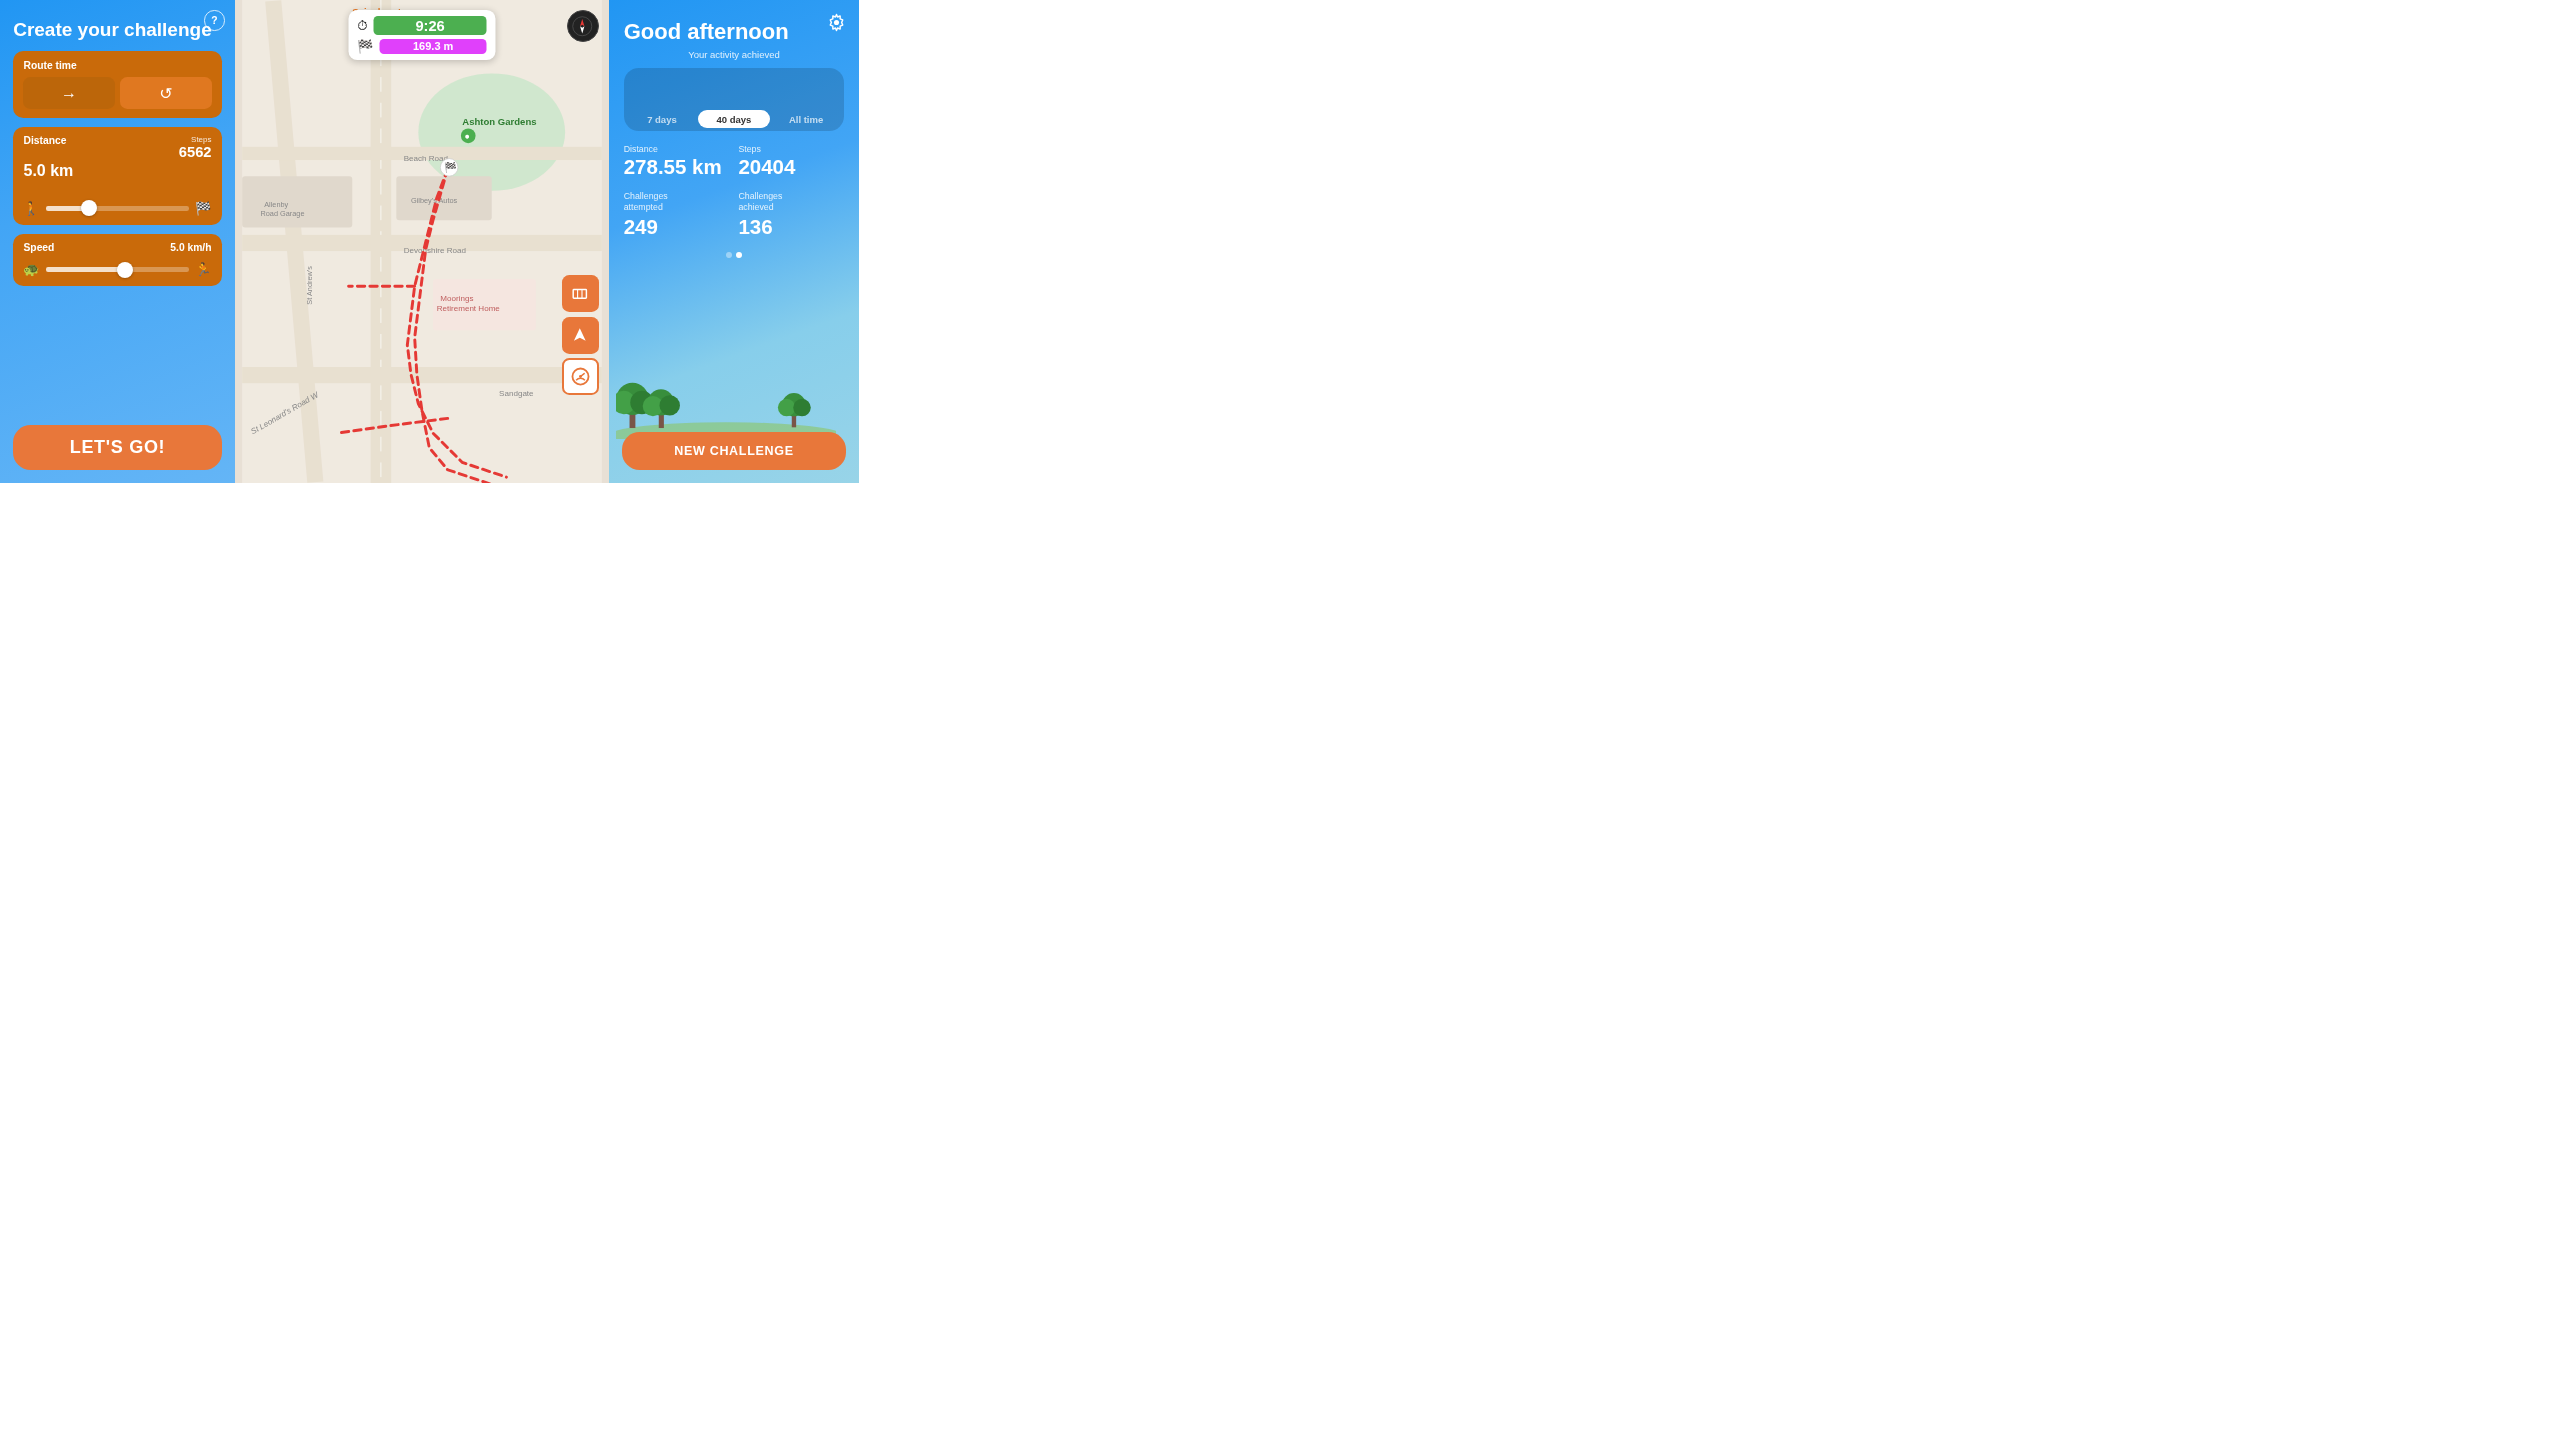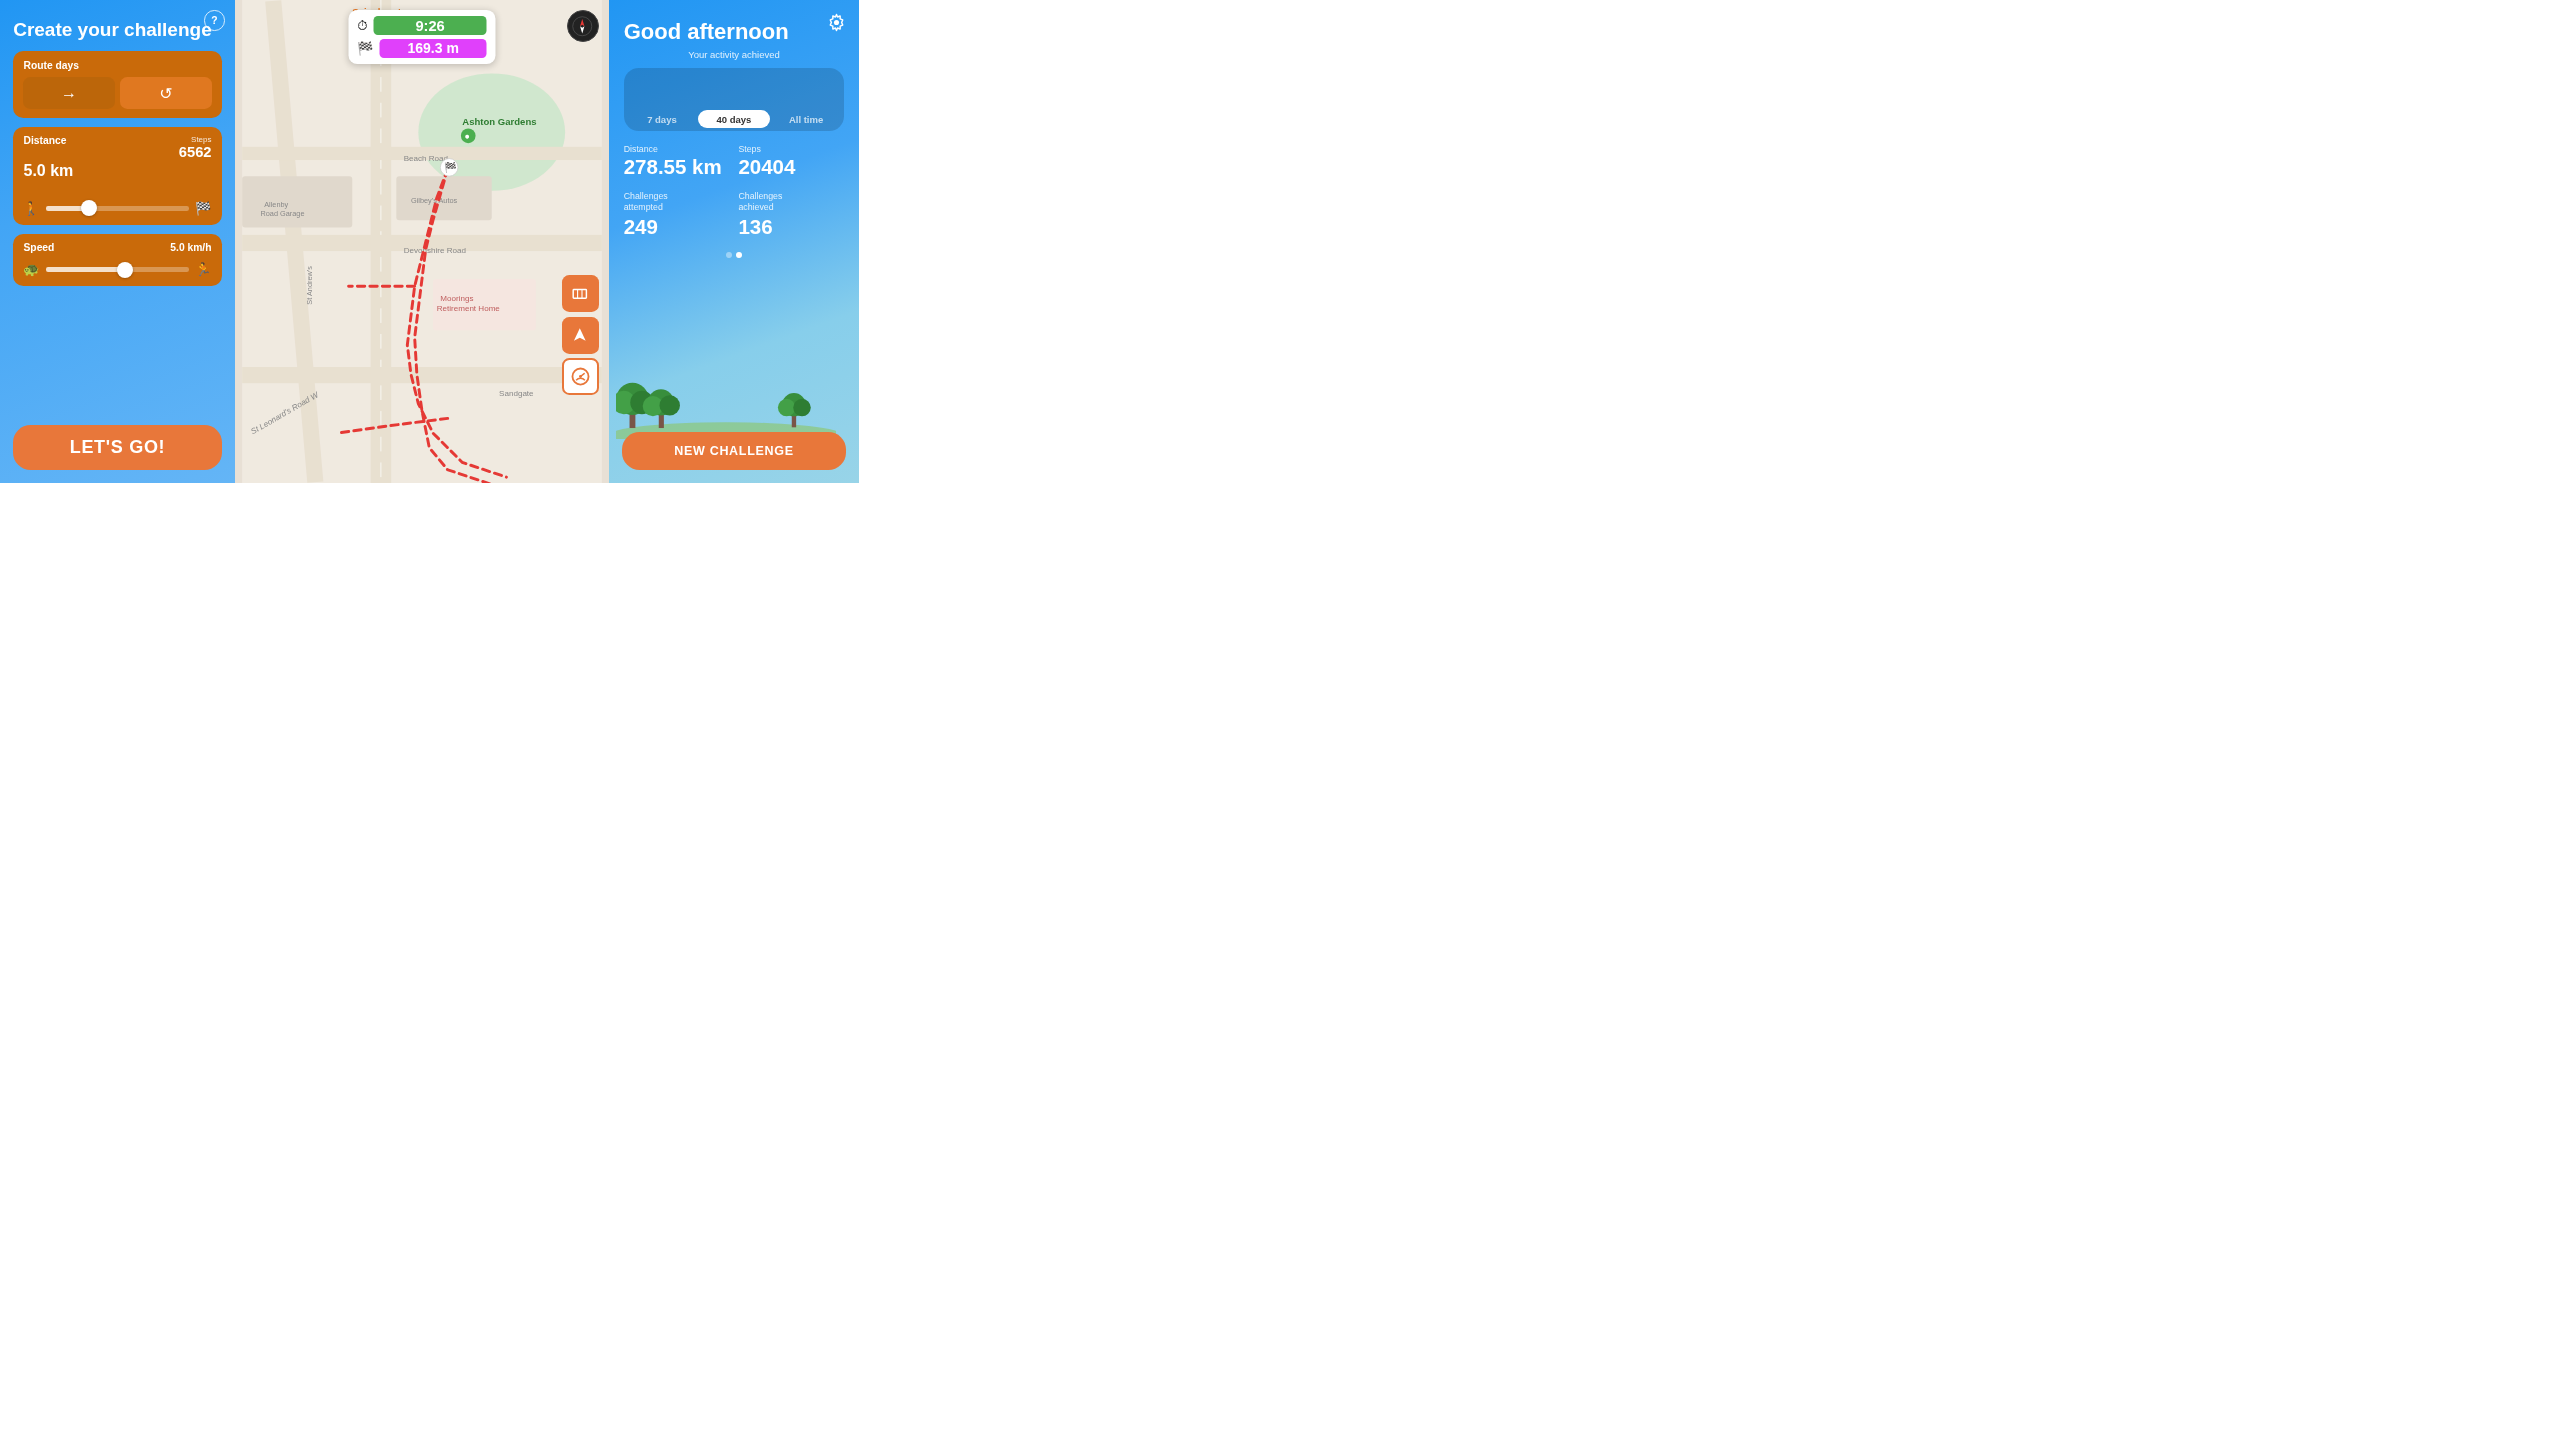--- a/index.html
+++ b/index.html
@@ -203,21 +203,21 @@
       font-size: 14.7px;
       font-weight: 700;
       border-radius: 4.4px;
       padding: 1.5px 13.2px;
       flex: 1;
       text-align: center;
     }
     .popup-dist {
       background: #E040FB;
       color: white;
-      font-size: 14px;
+      font-size: 11px;
       font-weight: 700;
       border-radius: 4.4px;
       padding: 1.5px 13.2px;
       flex: 1;
       text-align: center;
     }
 
     
     .map-compass {
       position: absolute;
@@ -394,21 +394,21 @@
     }
   </style>
 </head>
 <body>
 
 <div class="left-panel">
   <div class="help-icon">?</div>
   <div class="page-title">Create your challenge</div>
 
   <div class="card">
-    <div class="card-title">Route days</div>
+    <div class="card-title">Route time</div>
     <div class="route-buttons">
       <button class="route-btn inactive">
         <span style="color:white;font-size:16px;">→</span>
       </button>
       <button class="route-btn active">
         <span style="color:white;font-size:16px;">↺</span>
       </button>
     </div>
   </div>
 

